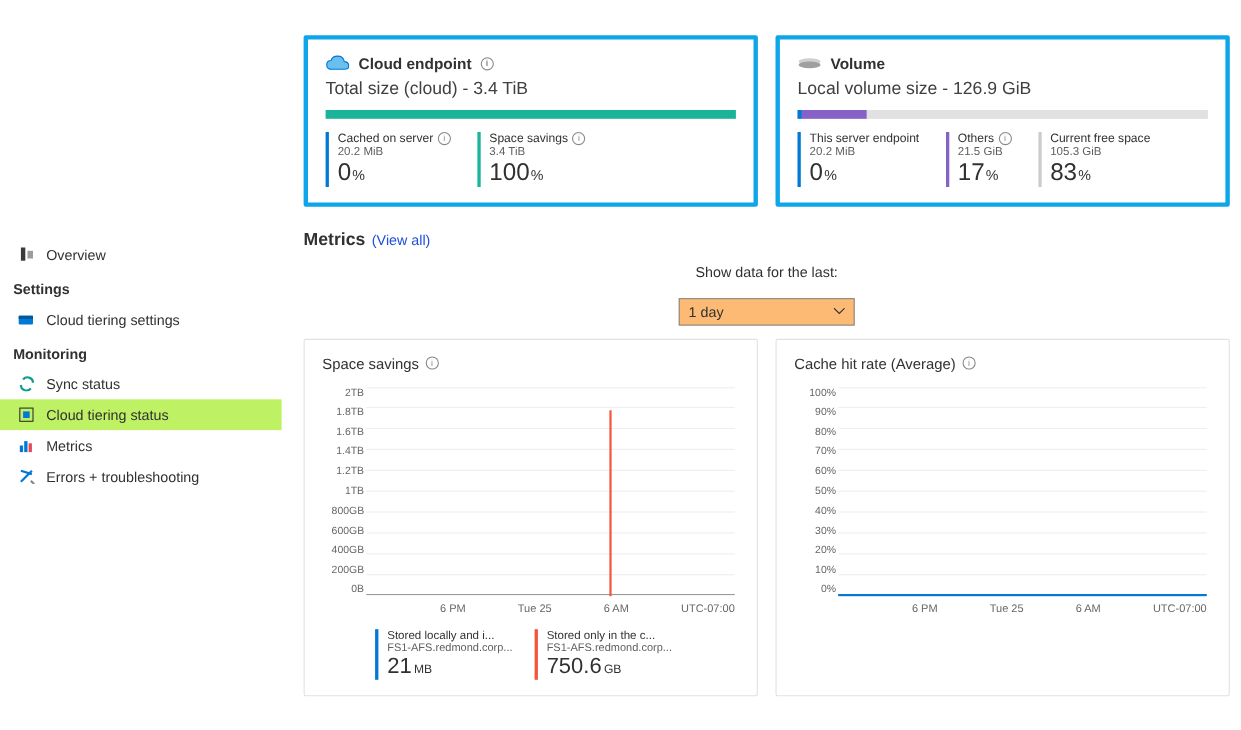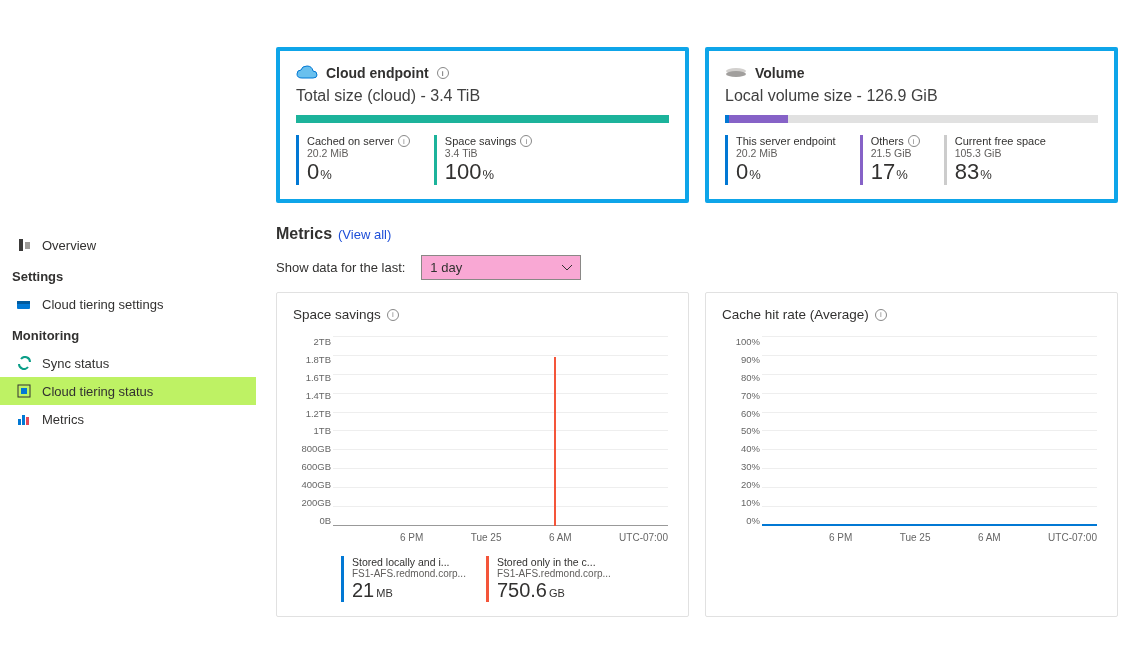--- a/index.html
+++ b/index.html
@@ -19,22 +19,22 @@
 .bar-seg { height: 100%; }
 .stats { display: flex; gap: 24px; }
 .stat { border-left: 3px solid; padding-left: 8px; min-width: 0; }
 .stat-label { font-size: 11px; color: #323130; display: flex; align-items: center; gap: 4px; white-space: nowrap; }
 .stat-sub { font-size: 10.5px; color: #605e5c; }
 .stat-value { font-size: 22px; font-weight: 400; display: flex; align-items: baseline; }
 .stat-value .unit { font-size: 13px; margin-left: 1px; }
 .info-icon { width: 12px; height: 12px; border-radius: 50%; border: 1px solid #888; display: inline-flex; align-items: center; justify-content: center; font-size: 8px; color: #888; cursor: default; }
 .section-title { font-size: 16px; font-weight: 600; margin: 22px 0 12px 0; display: flex; align-items: baseline; gap: 6px; }
 .link { color: #1d4ed8; font-size: 13px; font-weight: 400; cursor: pointer; }
-.filter-row { display: flex; align-items: center; gap: 16px; margin-bottom: 12px; font-size: 13px; }
-.select { border: 1px solid #8a8886; padding: 4px 8px; width: 160px; display: flex; justify-content: space-between; align-items: center; background: #f9a8d4; cursor: pointer; font-size: 13px; }
+.filter-row { display: flex; align-items: center; gap: 16px; margin-bottom: 12px; font-size: 13px; flex-direction: column; }
+.select { border: 1px solid #8a8886; padding: 4px 8px; width: 160px; display: flex; justify-content: space-between; align-items: center; background: #fdba74; cursor: pointer; font-size: 13px; }
 .chart-card { border: 1px solid #e1e1e1; border-radius: 2px; padding: 14px 16px; flex: 1; }
 .chart-title { font-size: 13.5px; margin-bottom: 14px; display: flex; align-items: center; gap: 6px; }
 .chart-area { height: 210px; position: relative; margin-left: 40px; margin-right: 4px; }
 .chart-ylabels { position: absolute; left: -40px; top: 0; bottom: 20px; width: 38px; display: flex; flex-direction: column; justify-content: space-between; font-size: 9.5px; color: #666; text-align: right; }
 .chart-grid { position: absolute; left: 0; right: 0; top: 0; bottom: 20px; display: flex; flex-direction: column; justify-content: space-between; }
 .chart-gridline { border-top: 1px solid #eee; height: 0; }
 .chart-baseline { border-top: 1px solid #999; }
 .chart-xaxis { position: absolute; left: 0; right: 0; bottom: 0; height: 18px; display: flex; justify-content: space-between; font-size: 10px; color: #666; padding: 4px 0 0 0; }
 .chart-spike { position: absolute; width: 2px; background: #f4553a; }
 .chart-line { position: absolute; left: 0; right: 0; height: 2px; background: #0178d4; }
@@ -91,20 +91,29 @@
     <div class="nav-item">
       <span class="nav-icon">
           <svg width="15" height="14">
             <rect x="1" y="7" width="3" height="6" fill="#0178d4"></rect>
             <rect x="5" y="3" width="3" height="10" fill="#0178d4"></rect>
             <rect x="9" y="5" width="3" height="8" fill="#e74856"></rect>
           </svg>
         </span>
       <span>Metrics</span>
     </div>
+    <div class="nav-item">
+      <span class="nav-icon">
+          <svg width="15" height="14">
+            <path d="M2 12 L12 2 M2 2 L12 5" stroke="#0178d4" stroke-width="2"></path>
+            <path d="M11 11 L14 14" stroke="#888" stroke-width="2"></path>
+          </svg>
+        </span>
+      <span>Errors + troubleshooting</span>
+    </div>
   </div>
 
   <div class="main">
     <div class="row">
 
       <div class="card">
         <div class="card-title">
           <span>
               <svg width="22" height="16">
                 <path d="M6 13 Q1 13 1 9 Q1 5 5 5 Q6 1 11 1 Q16 1 17 6 Q21 6 21 10 Q21 13 17 13 Z" fill="#69c0ee" stroke="#0178d4"></path>

